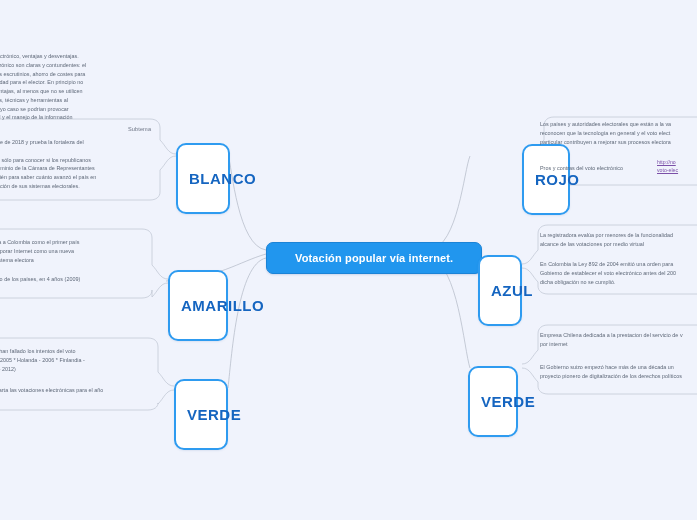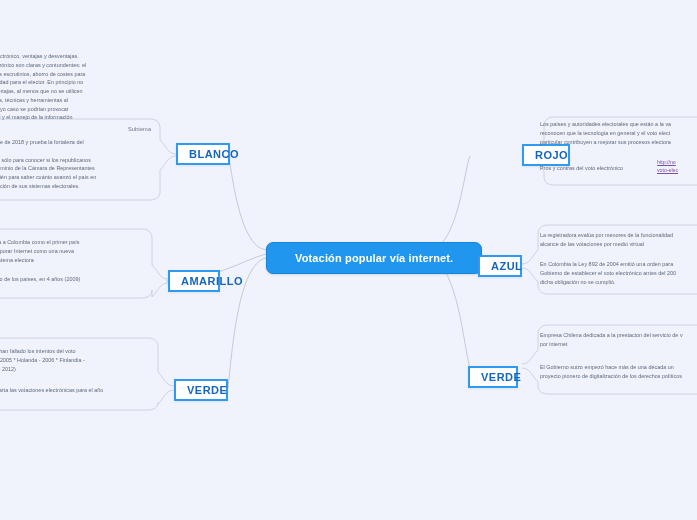--- a/index.html
+++ b/index.html
@@ -43,26 +43,26 @@
     font-weight: bold;
     letter-spacing: 0.15px;
     padding: 9px 28px;
     white-space: nowrap;
     box-shadow: 0 1px 2px rgba(40,90,160,0.18);
   }
   
   .branch-node {
     background: #ffffff;
     border: 2px solid #2e9bf0;
-    border-radius: 0;
+    border-radius: 10px;
     color: #1565c0;
-    font-size: 11px;
+    font-size: 15px;
     font-weight: bold;
     letter-spacing: 0.5px;
-    padding: 3px 11px;
+    padding: 25px 11px;
     white-space: nowrap;
     text-align: center;
     box-shadow: 0 1px 2px rgba(40,90,160,0.10);
   }
   
   .note {
     position: absolute;
     box-sizing: border-box;
     color: #5a6474;
     font-size: 5.4px;
@@ -146,21 +146,21 @@
 r el sistema, en cuyo caso se podrían provocar
 es en la seguridad y el manejo de la información
 ica generada.</div>
   <div class="note note-bottom clip-left" style="left:-36px; top:138px; width:192px;">ta en noviembre de 2018 y prueba la fortaleza del
 ctrónico.                                                              Esta
 erá propicia no sólo para conocer si los republicanos
 mantener el dominio de la Cámara de Representantes
 ado, sino también para saber cuánto avanzó el país en
 aria modernización de sus sistemas electorales.</div>
 
-  <div class="node branch-node" style="left:168px; top:270px; width:52px;">AMARILLO</div>
+  <div class="node branch-node" style="left:168px; top:270px; width:60px;">AMARILLO</div>
   <div class="note note-top clip-left" style="left:-36px; top:238px; width:184px;">00, se proyecta a Colombia como el primer país
 Latina en incorporar Internet como una nueva
 a dentro del sistema electora</div>
   <div class="note note-bottom clip-left" style="left:-30px; top:275px; width:178px;">aña y el resto de los  países, en 4 años (2009)
 ación virtual</div>
 
   <div class="node branch-node" style="left:174px; top:379px; width:54px;">VERDE</div>
   <div class="note note-top clip-left" style="left:-40px; top:347px; width:188px;">s por las cuales han fallado los intentos del voto
 ico (*Alemania - 2005 * Holanda - 2006 * Finlandia -
 Holanda - 2002 - 2012)</div>

